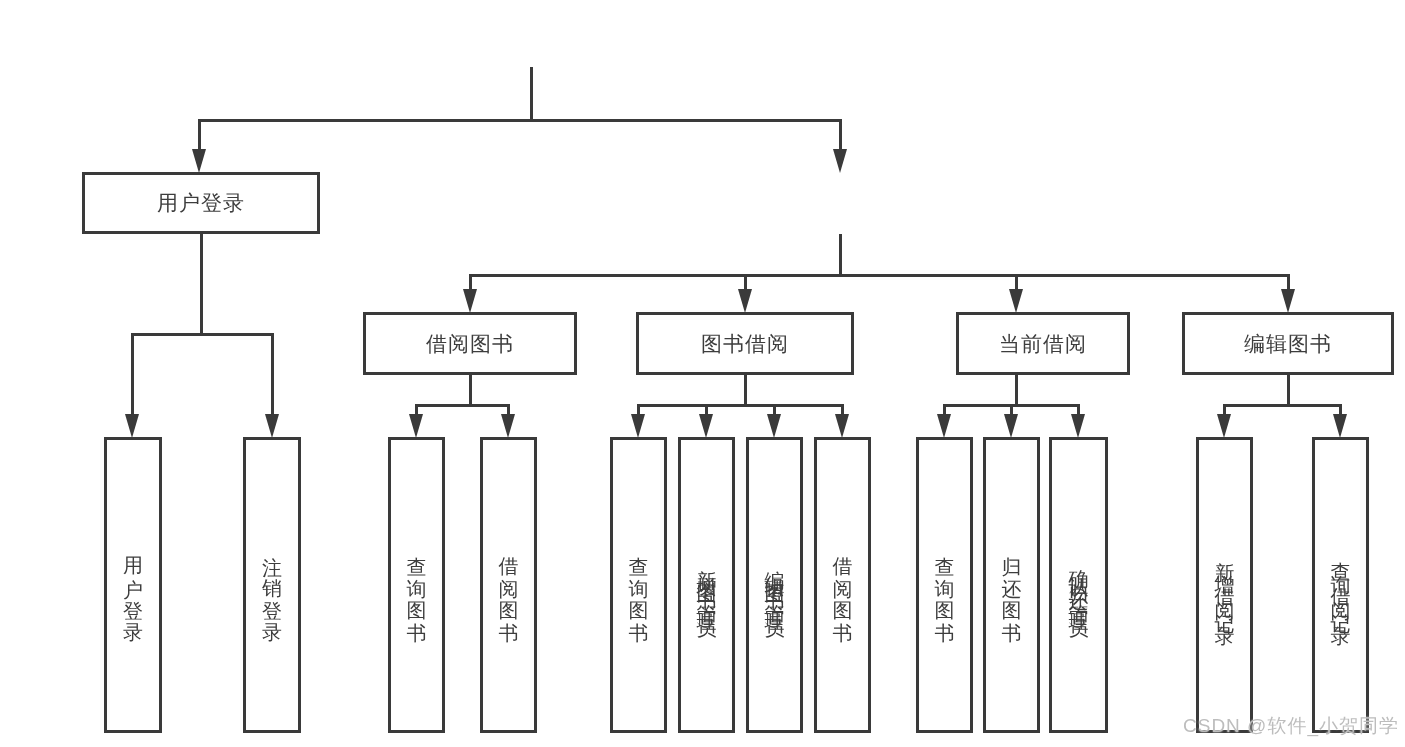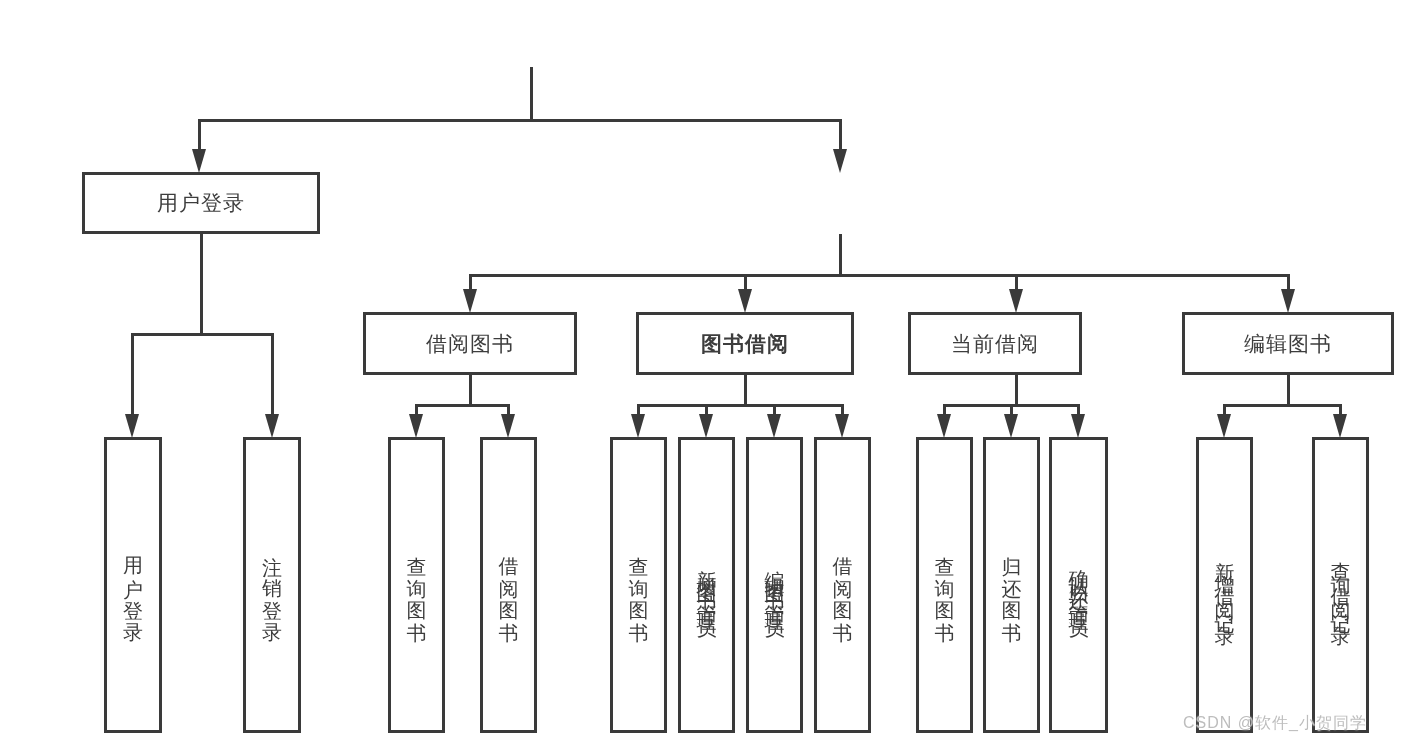--- a/index.html
+++ b/index.html
@@ -32,21 +32,21 @@
   .v{width:3px;}
   .arrow{
     position:absolute;width:0;height:0;
     border-left:7px solid transparent;
     border-right:7px solid transparent;
     border-top:24px solid var(--line,#3a3a3a);
   }
   .watermark{
     position:absolute;
     left:1183px;top:713px;
-    font-size:16px;
+    font-size:19px;
     color:var(--watermark,#bdbdbd);
     letter-spacing:1px;
     white-space:nowrap;
     text-shadow:0 0 2px #ffffff;
     z-index:5;
   }
 </style>
 </head>
 <body>
 
@@ -78,24 +78,24 @@
   <div class="v" style="left:744px;top:274px;height:16px;"></div>
   <div class="arrow" style="left:738px;top:289px;"></div>
   <div class="v" style="left:1015px;top:274px;height:16px;"></div>
   <div class="arrow" style="left:1009px;top:289px;"></div>
   <div class="v" style="left:1287px;top:274px;height:16px;"></div>
   <div class="arrow" style="left:1281px;top:289px;"></div>
 
   <div class="box hbox" style="left:363px;top:312px;width:214px;height:63px;">
     <span class="lbl">借阅图书</span>
   </div>
-  <div class="box hbox" style="left:636px;top:312px;width:218px;height:63px;font-weight:bold;">
+  <div class="box hbox" style="left:636px;top:312px;width:218px;height:63px;">
     <span class="lbl">图书借阅</span>
   </div>
-  <div class="box hbox" style="left:908px;top:312px;width:174px;height:63px;">
+  <div class="box hbox" style="left:956px;top:312px;width:174px;height:63px;">
     <span class="lbl">当前借阅</span>
   </div>
   <div class="box hbox" style="left:1182px;top:312px;width:212px;height:63px;">
     <span class="lbl">编辑图书</span>
   </div>
 
   <div class="v" style="left:469px;top:375px;height:32px;"></div>
   <div class="h" style="left:415px;top:404px;width:95px;"></div>
   <div class="v" style="left:415px;top:404px;height:13px;"></div>
   <div class="arrow" style="left:409px;top:414px;"></div>

